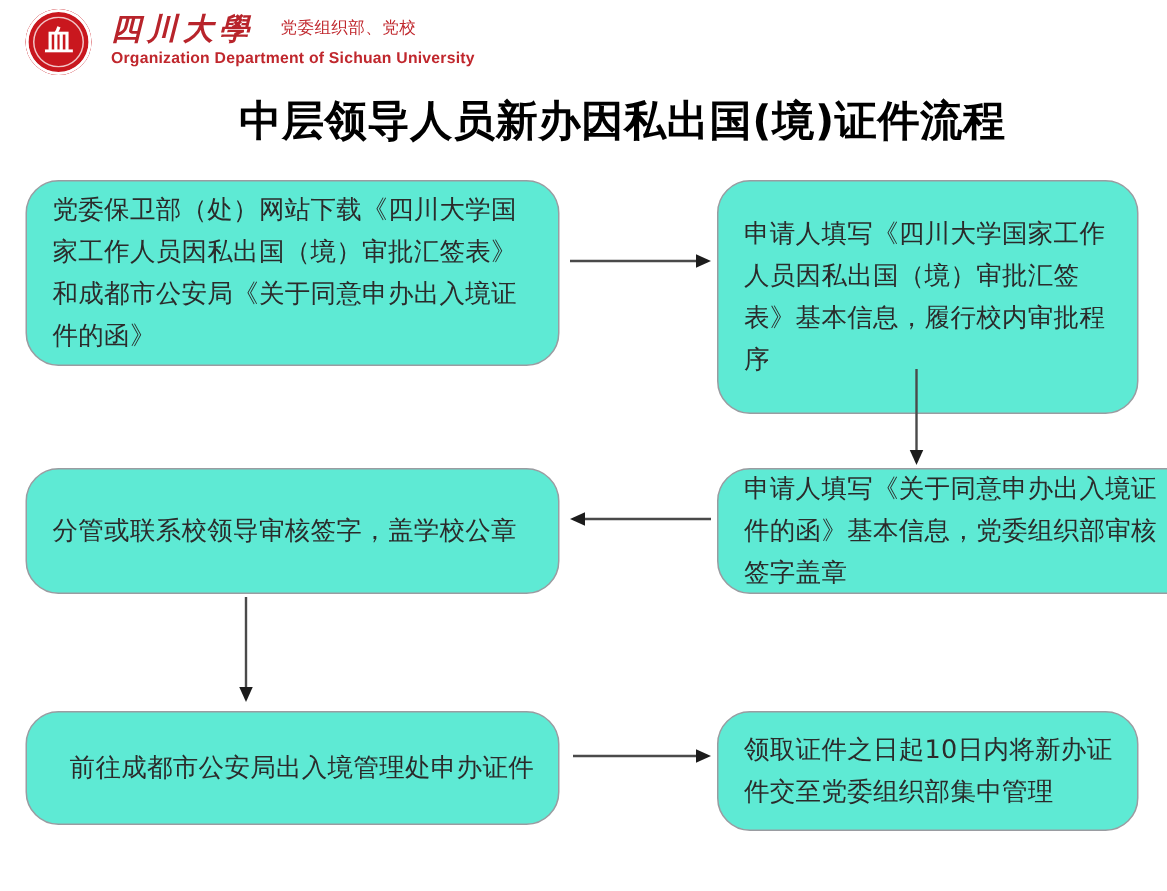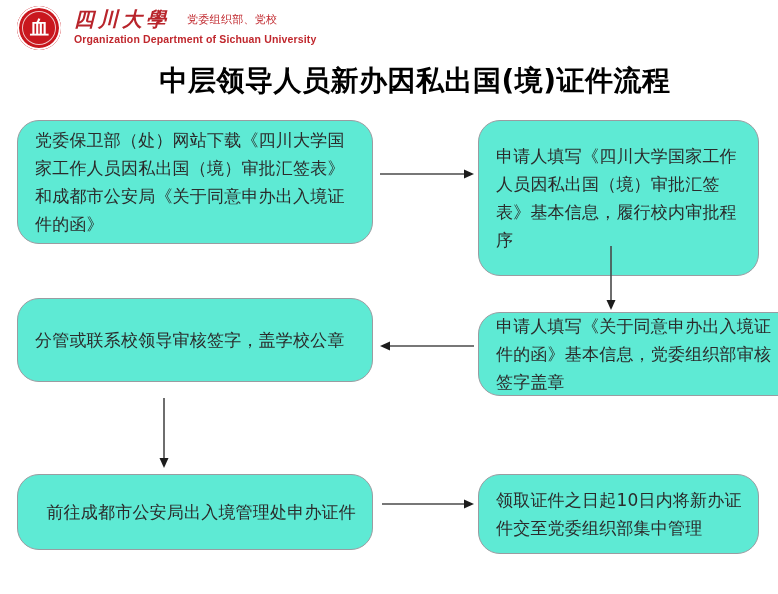--- a/index.html
+++ b/index.html
@@ -135,21 +135,21 @@
     font-size: 17px;
     line-height: 28px;
     color: #2b2b2b;
     font-family: "DejaVu Sans", "Liberation Sans", sans-serif;
     letter-spacing: 0.2px;
     word-break: break-all;
   }
 
   #box-1 { left: 17px;  top: 120px; width: 356px; height: 124px; }
   #box-2 { left: 478px; top: 120px; width: 281px; height: 156px; }
-  #box-3 { left: 17px;  top: 298px; width: 356px; height: 84px;  }
+  #box-3 { left: 17px;  top: 312px; width: 356px; height: 84px;  }
   #box-4 { left: 478px; top: 312px; width: 322px; height: 84px;  }
   #box-5 { left: 17px;  top: 474px; width: 356px; height: 76px; justify-content: flex-end;  }
   #box-6 { left: 478px; top: 474px; width: 281px; height: 80px;  }
 
   
   .connector {
     position: absolute;
   }
   .connector svg { display: block; }
 

